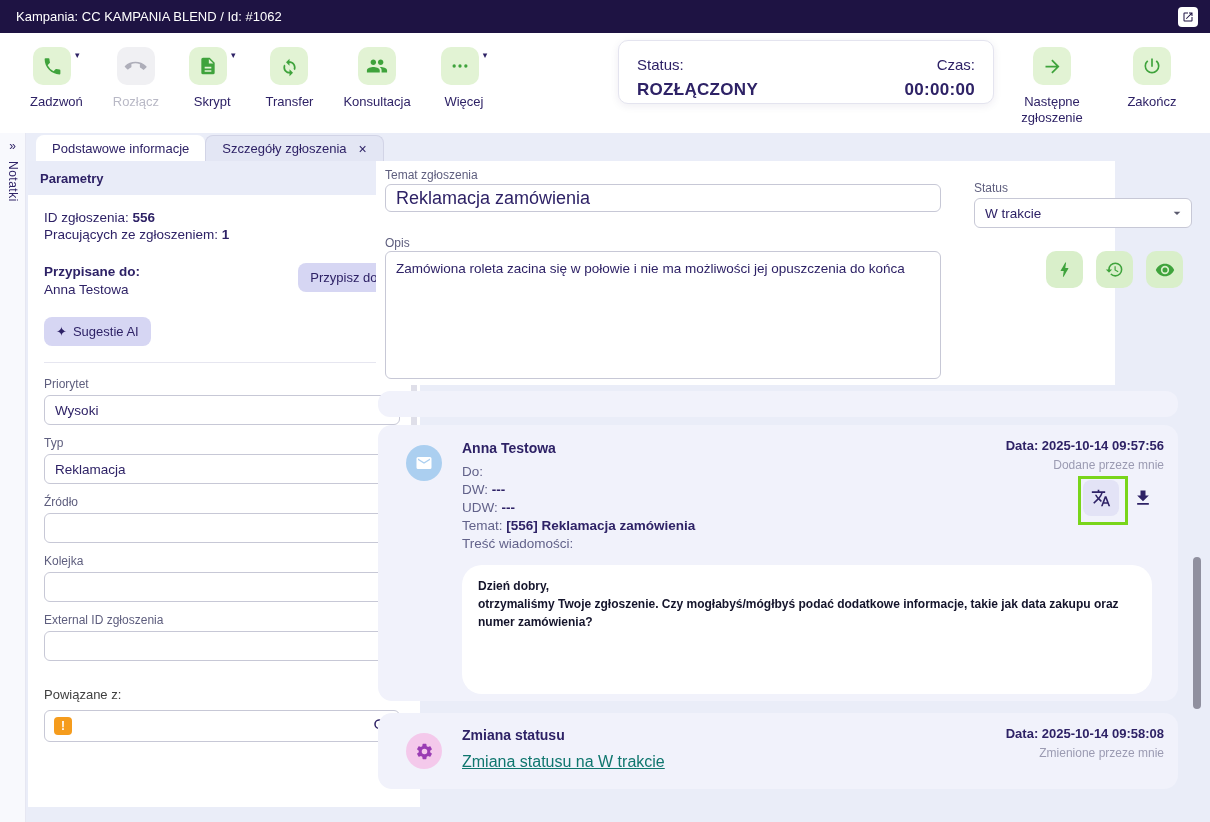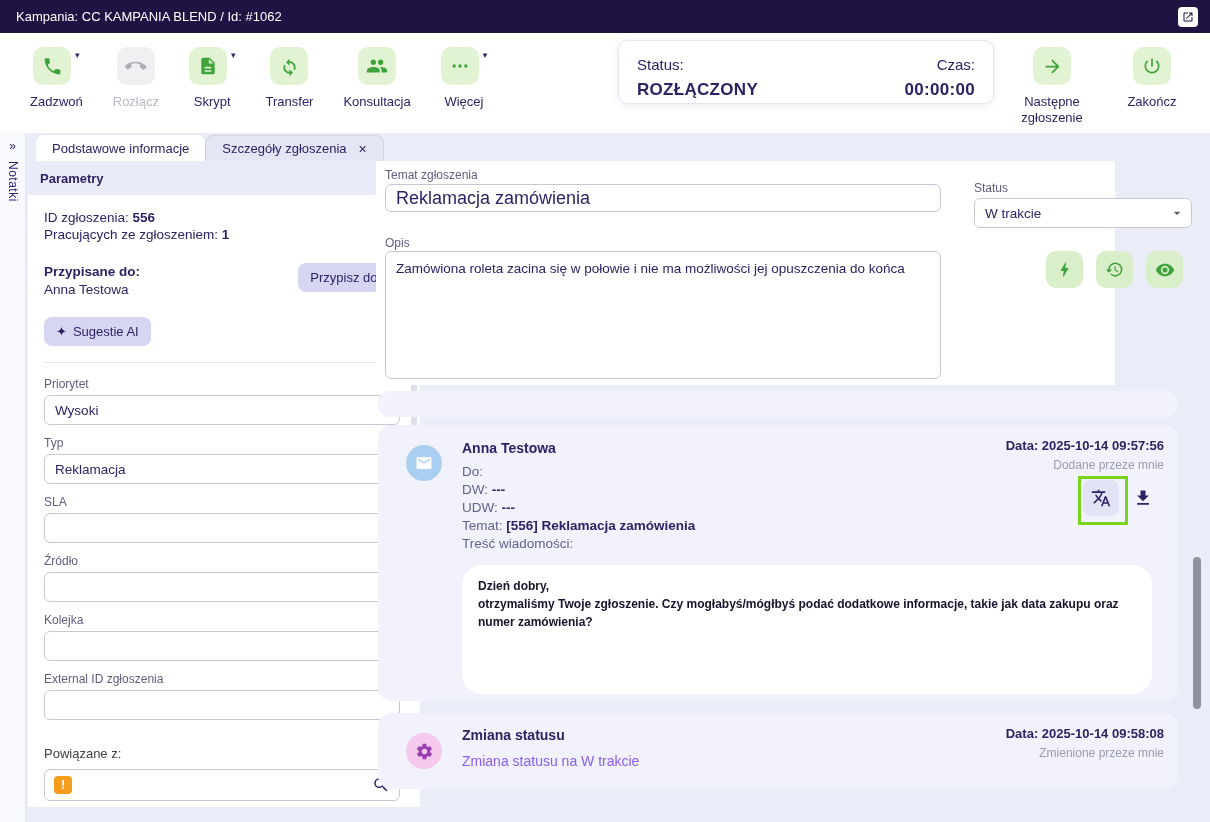--- a/index.html
+++ b/index.html
@@ -117,21 +117,21 @@
   .tl-actions{position:absolute;right:25px;top:55px;display:flex;align-items:center;gap:14px;}
   .translate-wrap{position:relative;}
   .translate-btn{width:36px;height:36px;border-radius:8px;background:#e3e3f6;color:#2e2266;
                  display:flex;align-items:center;justify-content:center;}
   .annot{position:absolute;left:-5px;top:-4px;width:44px;height:43px;border:3px solid #79d51a;
          pointer-events:none;}
   .dlbtn{color:#2e2266;}
   .msgbox{position:absolute;left:84px;top:140px;width:690px;height:129px;background:#fff;border-radius:20px;
           padding:12px 16px;box-sizing:border-box;font-size:12px;font-weight:bold;color:#14142b;line-height:1.5;}
   .scard .tl-title{position:absolute;left:84px;top:14px;font-weight:bold;font-size:14px;color:#2e2266;}
-  .scard .tl-text{position:absolute;left:84px;top:40px;font-size:14px;color:#8b5cf6;}
+  .scard .tl-text{position:absolute;left:84px;top:40px;font-size:16px;color:#0f766e;text-decoration:underline;}
 
   .page-scroll{position:absolute;left:1193px;top:557px;width:8px;height:152px;background:#90909f;border-radius:4px;}
 </style>
 </head>
 <body>
 
 <header class="topbar">
   <span>Kampania: CC KAMPANIA BLEND / Id: #1062</span>
   <span class="popout">
     <svg width="12" height="12" viewBox="0 0 24 24">
@@ -307,29 +307,20 @@
     <div class="fgroup">
       <div class="flabel">Typ</div>
       <div class="select">
         <span>Reklamacja</span>
         <svg class="chv" width="16" height="16" viewBox="0 0 24 24">
             <path fill="currentColor" d="M7 10l5 5 5-5z"></path>
           </svg>
       </div>
     </div>
     <div class="fgroup">
-      <div class="flabel">SLA</div>
-      <div class="select">
-        <span></span>
-        <svg class="chv" width="16" height="16" viewBox="0 0 24 24">
-            <path fill="currentColor" d="M7 10l5 5 5-5z"></path>
-          </svg>
-      </div>
-    </div>
-    <div class="fgroup">
       <div class="flabel">Źródło</div>
       <div class="select">
         <span></span>
         <svg class="chv" width="16" height="16" viewBox="0 0 24 24">
             <path fill="currentColor" d="M7 10l5 5 5-5z"></path>
           </svg>
       </div>
     </div>
     <div class="fgroup">
       <div class="flabel">Kolejka</div>

